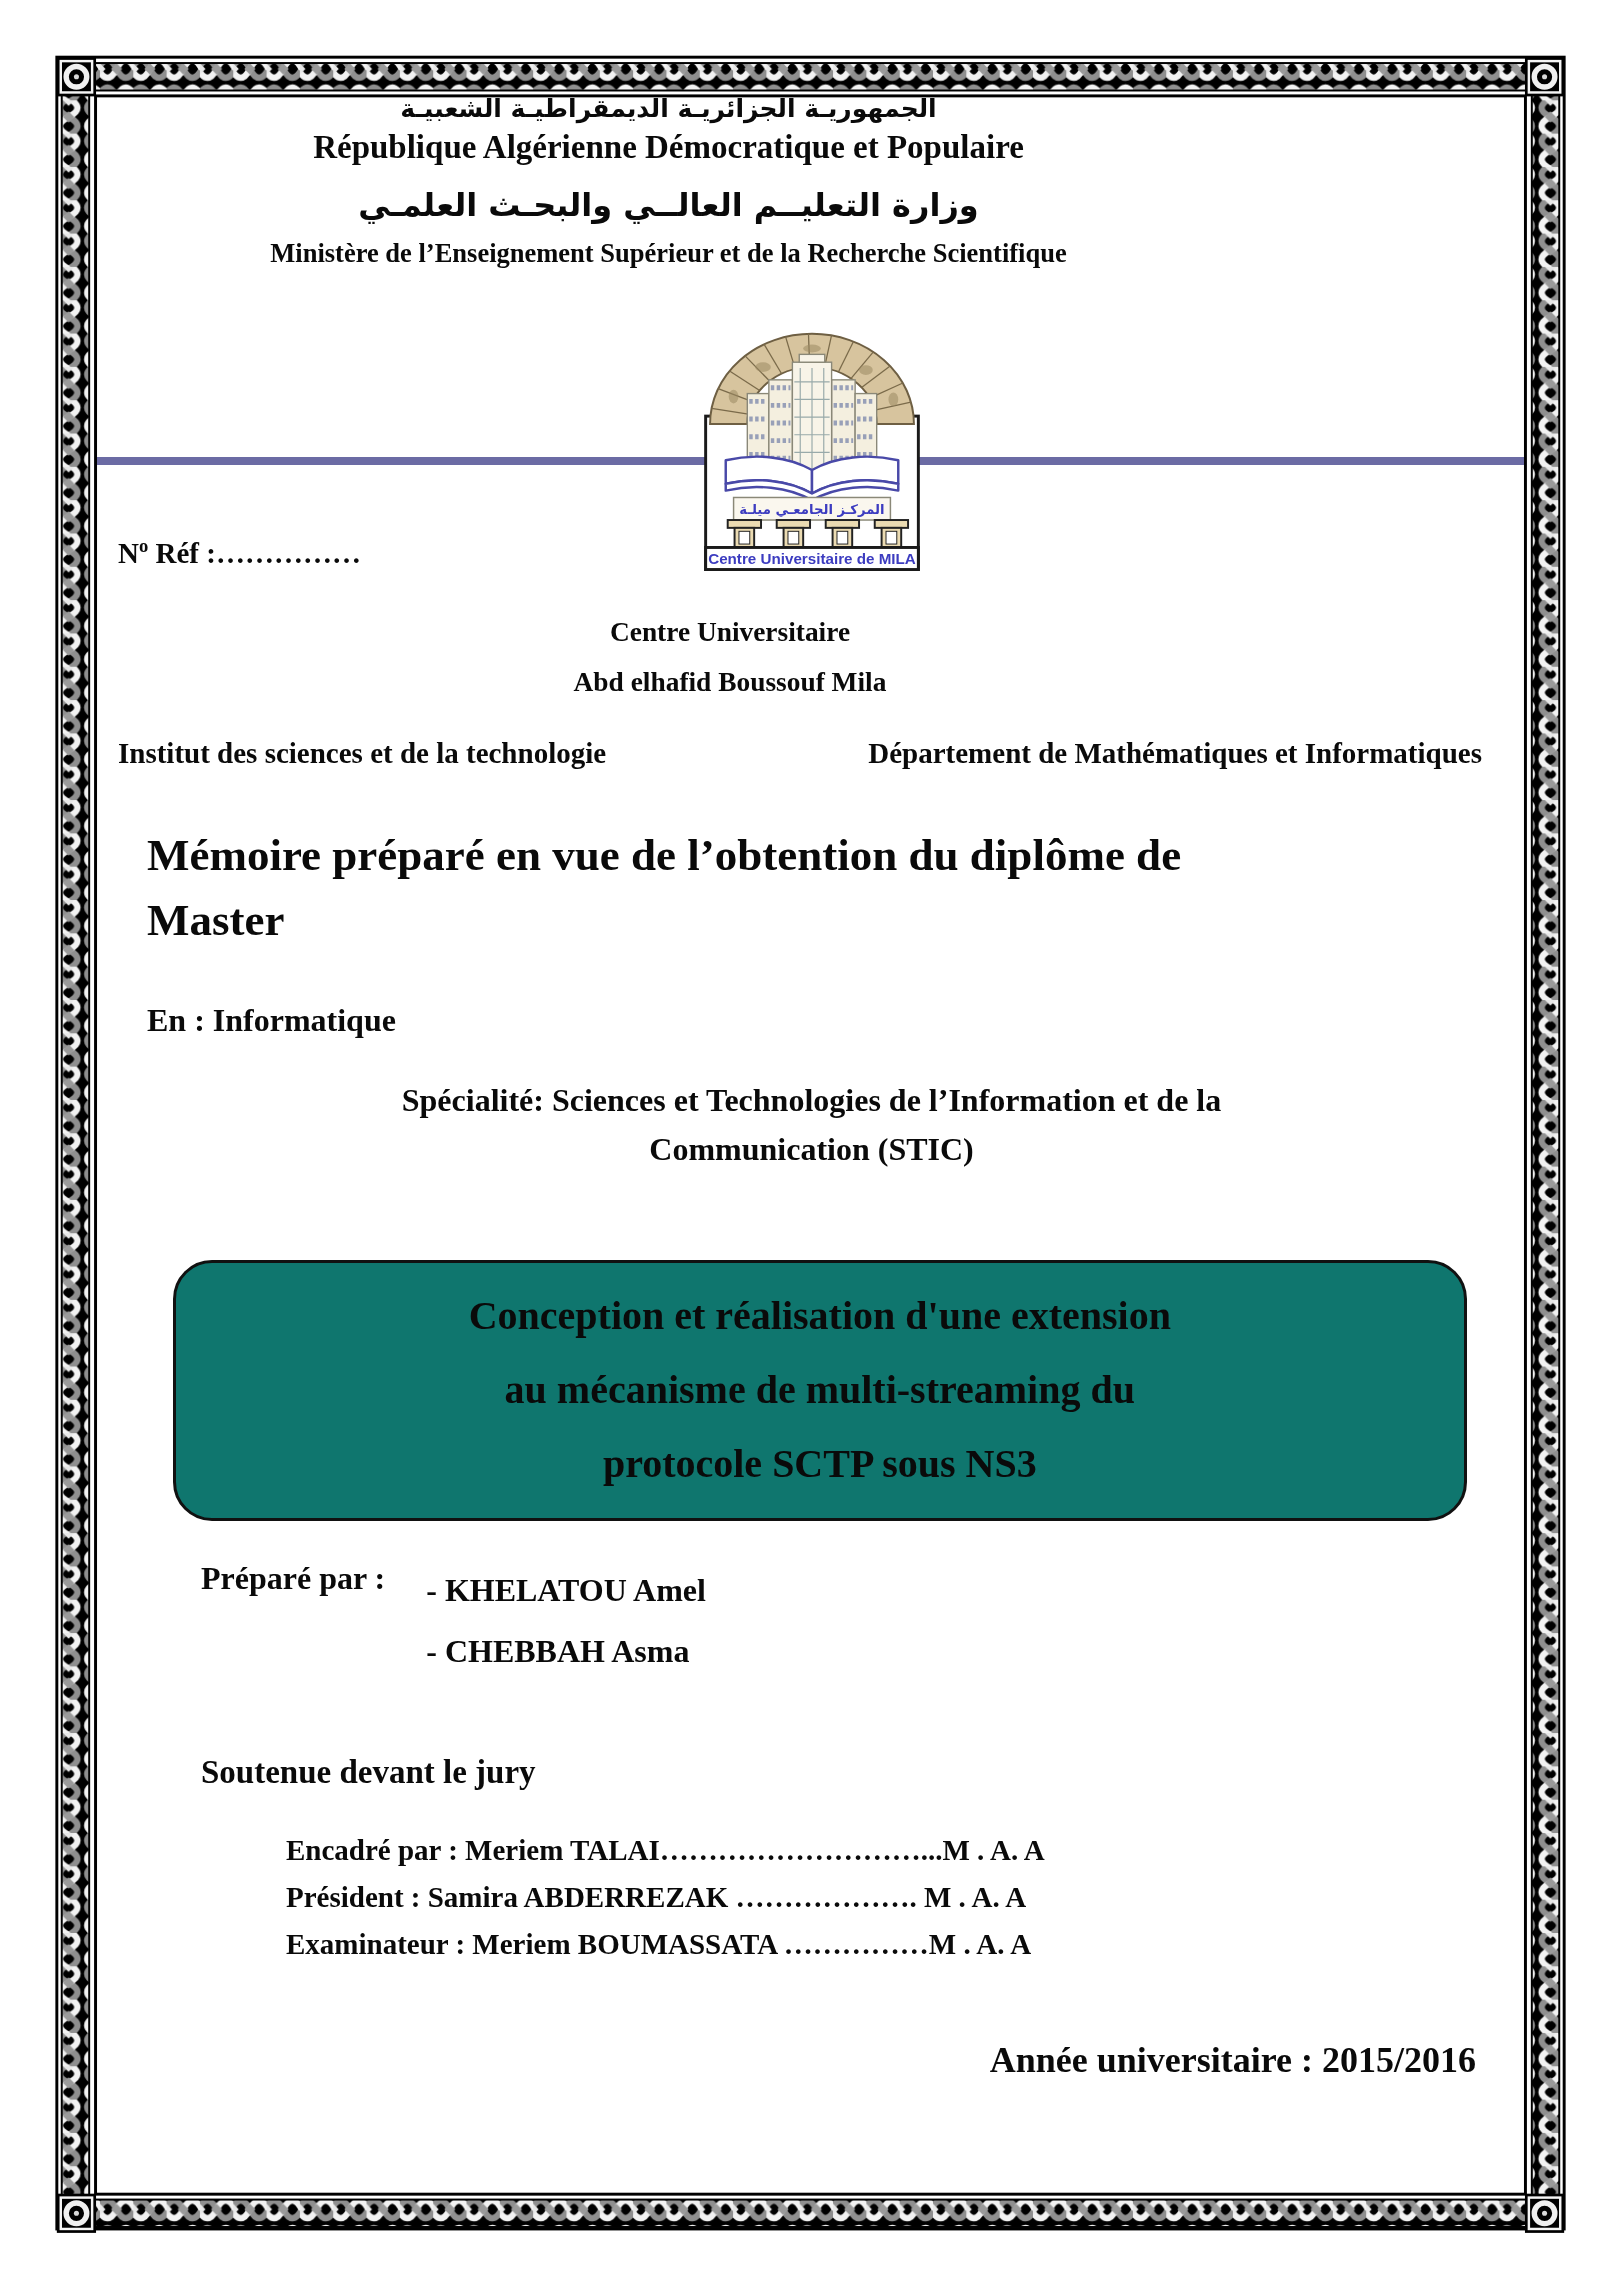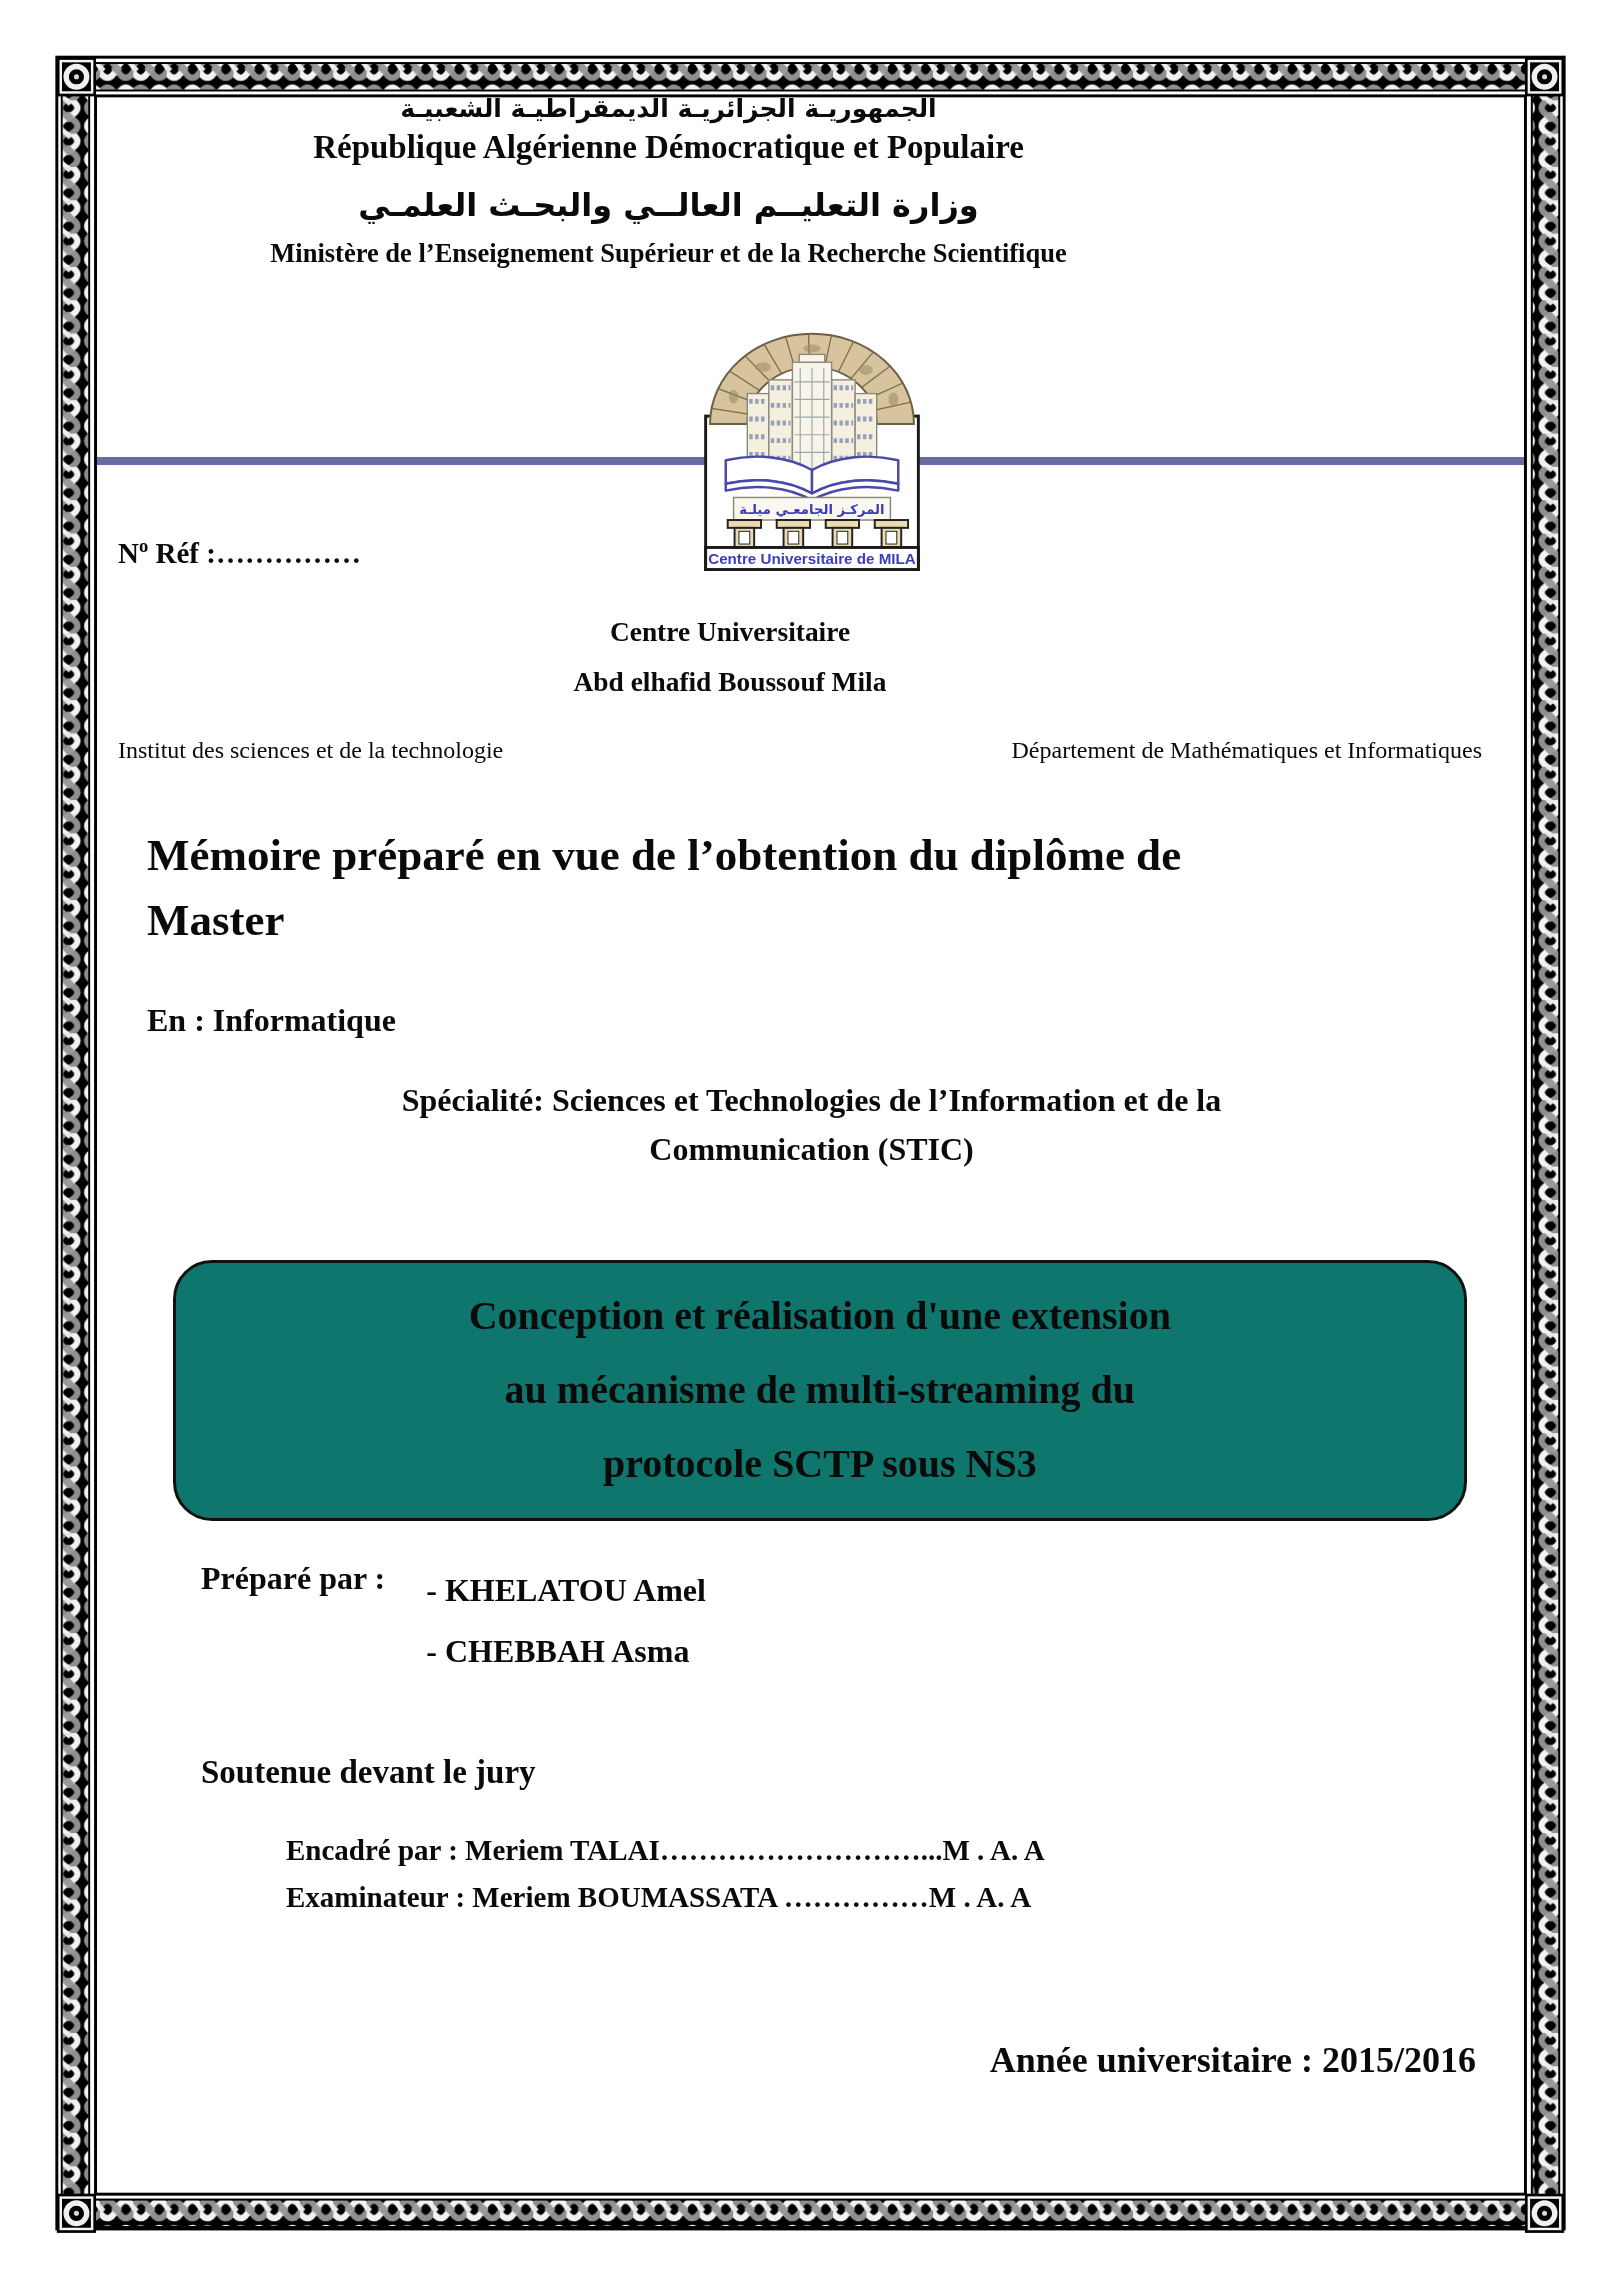--- a/index.html
+++ b/index.html
@@ -18,21 +18,21 @@
   
   .logo{left:704px;top:323px;width:216px;height:248px;}
   
   .ref{left:118px;top:535px;font-size:29px;font-weight:bold;}
   .ref sup{font-size:18.6px;}
   
   .univ{left:436px;top:617px;width:588px;text-align:center;font-size:27.4px;font-weight:bold;}
   .univ .l1{margin-bottom:19px;}
   
   .affil{left:118px;top:737px;width:1364px;display:flex;justify-content:space-between;
-         font-size:24px;font-weight:normal;}
+         font-size:29px;font-weight:bold;}
   
   .memoire{left:147px;top:823px;width:1329px;font-size:45px;font-weight:bold;line-height:65px;}
   .field{left:147px;top:1002px;width:1329px;text-align:left;font-size:32px;font-weight:bold;}
   .spec{left:147px;top:1076px;width:1329px;text-align:center;font-size:32px;font-weight:bold;line-height:49px;}
   
   .titlebox{left:173px;top:1260px;width:1272px;border:3.9px solid #111;border-radius:39px;
             padding:15.7px 7.8px 17.6px 7.8px;text-align:center;font-size:40px;font-weight:bold;line-height:74px;
             background:#0f766e;}
   
   .prepared{left:201px;top:1560px;display:flex;font-size:32px;font-weight:bold;}
@@ -233,19 +233,20 @@
     <div class="label">Préparé par :</div>
     <div class="items">
       <div>- KHELATOU Amel</div>
       <div>- CHEBBAH   Asma</div>
     </div>
   </div>
 
   <div class="abs soutenue">Soutenue devant le jury</div>
   <div class="abs jury">
     <div>Encadré par :  Meriem TALAI………………………...M . A. A</div>
+    <div>Président : Samira ABDERREZAK ………………. M . A. A</div>
     <div>Examinateur : Meriem BOUMASSATA ……………M . A. A</div>
   </div>
 
   <div class="abs year">Année universitaire : 2015/2016</div>
 
 </div>
 
 
 </body></html>

